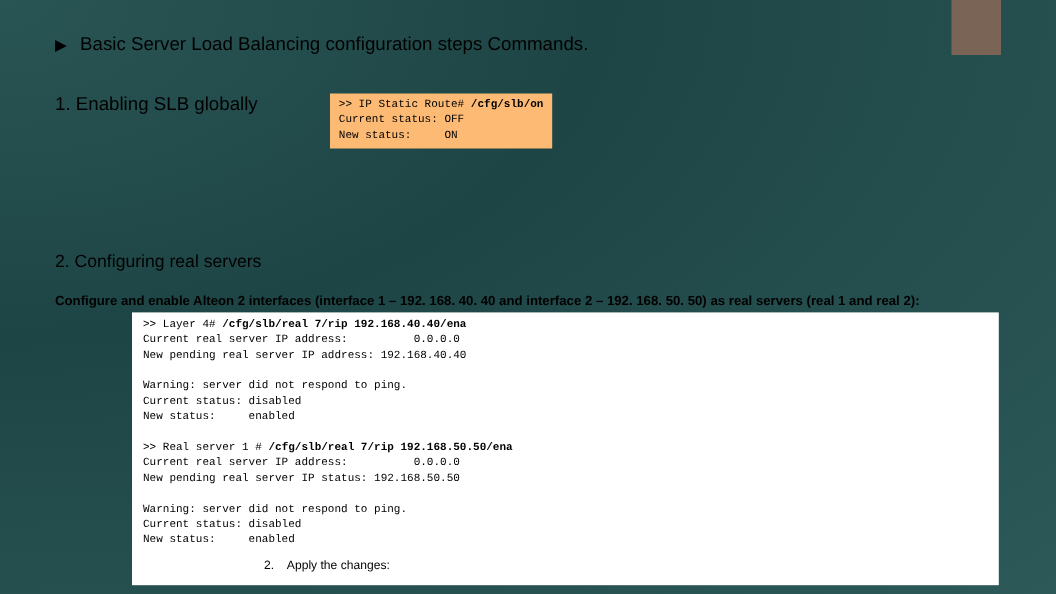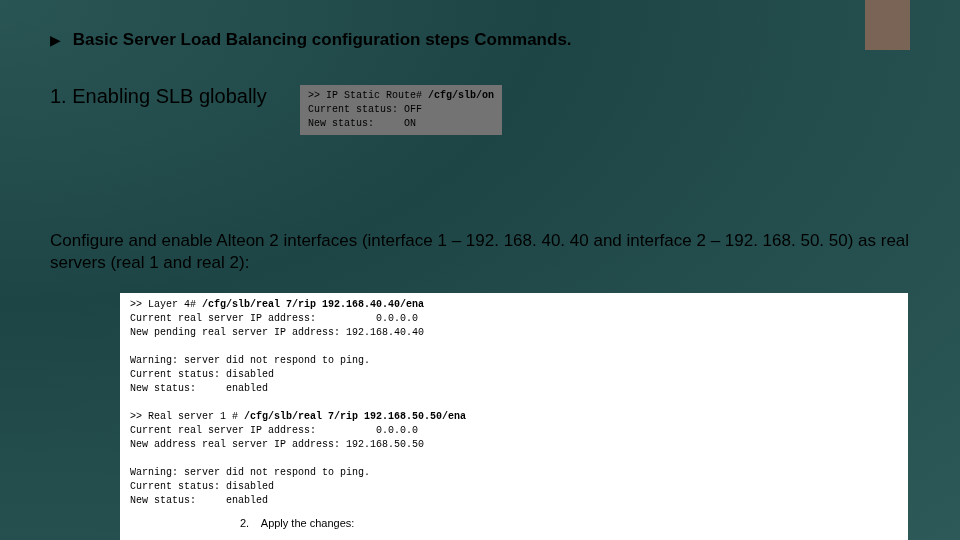--- a/index.html
+++ b/index.html
@@ -33,55 +33,56 @@
       align-items: center;
       margin-bottom: 35px;
     }
     .arrow-icon {
       color: #000;
       font-size: 14px;
       margin-right: 12px;
     }
     .title {
       font-size: 17px;
-      font-weight: bold;
+      font-weight: normal;
       color: #000;
     }
     .step1-row {
       display: flex;
       align-items: flex-start;
       margin-bottom: 95px;
     }
     .step1-label {
-      font-size: 20px;
+      font-size: 17px;
       color: #000;
       flex: 0 0 250px;
     }
     .code-box1 {
-      background: #737373;
+      background: #fdba74;
       padding: 4px 8px;
       font-family: 'Courier New', monospace;
       font-size: 10px;
       line-height: 1.4;
       color: #000;
       white-space: pre;
     }
     .bold {
       font-weight: bold;
     }
     .step2-label {
       font-size: 16px;
       color: #000;
       margin-bottom: 18px;
     }
     .step2-desc {
-      font-size: 17px;
+      font-size: 12px;
       color: #000;
-      margin-bottom: 19px;
+      margin-bottom: 2px;
       line-height: 1.3;
+      font-weight: bold;
     }
     .code-box2 {
       background: #fff;
       padding: 5px 10px 10px 10px;
       font-family: 'Courier New', monospace;
       font-size: 10px;
       line-height: 1.4;
       color: #000;
       white-space: pre;
       margin-left: 70px;
@@ -106,32 +107,33 @@
     <span class="title">Basic Server Load Balancing configuration steps Commands.</span>
   </div>
 
   <div class="step1-row">
     <div class="step1-label">1. Enabling SLB globally</div>
     <div class="code-box1"><span>&gt;&gt; IP Static Route# </span><span class="bold">/cfg/slb/on</span>
 <span>Current status: OFF</span>
 <span>New status:     ON</span></div>
   </div>
 
+  <div class="step2-label">2. Configuring real servers</div>
   <div class="step2-desc">Configure and enable Alteon 2 interfaces (interface 1 – 192. 168. 40. 40 and interface 2 – 192. 168. 50. 50) as real servers (real 1 and real 2):</div>
 
   <div class="code-box2"><span>&gt;&gt; Layer 4# </span><span class="bold">/cfg/slb/real 7/rip 192.168.40.40/ena</span>
 <span>Current real server IP address:          0.0.0.0</span>
 <span>New pending real server IP address: 192.168.40.40</span>
 <span></span>
 <span>Warning: server did not respond to ping.</span>
 <span>Current status: disabled</span>
 <span>New status:     enabled</span>
 <span></span>
 <span>&gt;&gt; Real server 1 # </span><span class="bold">/cfg/slb/real 7/rip 192.168.50.50/ena</span>
 <span>Current real server IP address:          0.0.0.0</span>
-<span>New address real server IP address: 192.168.50.50</span>
+<span>New pending real server IP status: 192.168.50.50</span>
 <span></span>
 <span>Warning: server did not respond to ping.</span>
 <span>Current status: disabled</span>
 <span>New status:     enabled</span>
 <div class="apply-row">2.    Apply the changes:</div></div>
 
 </div>
 
 </body></html>

